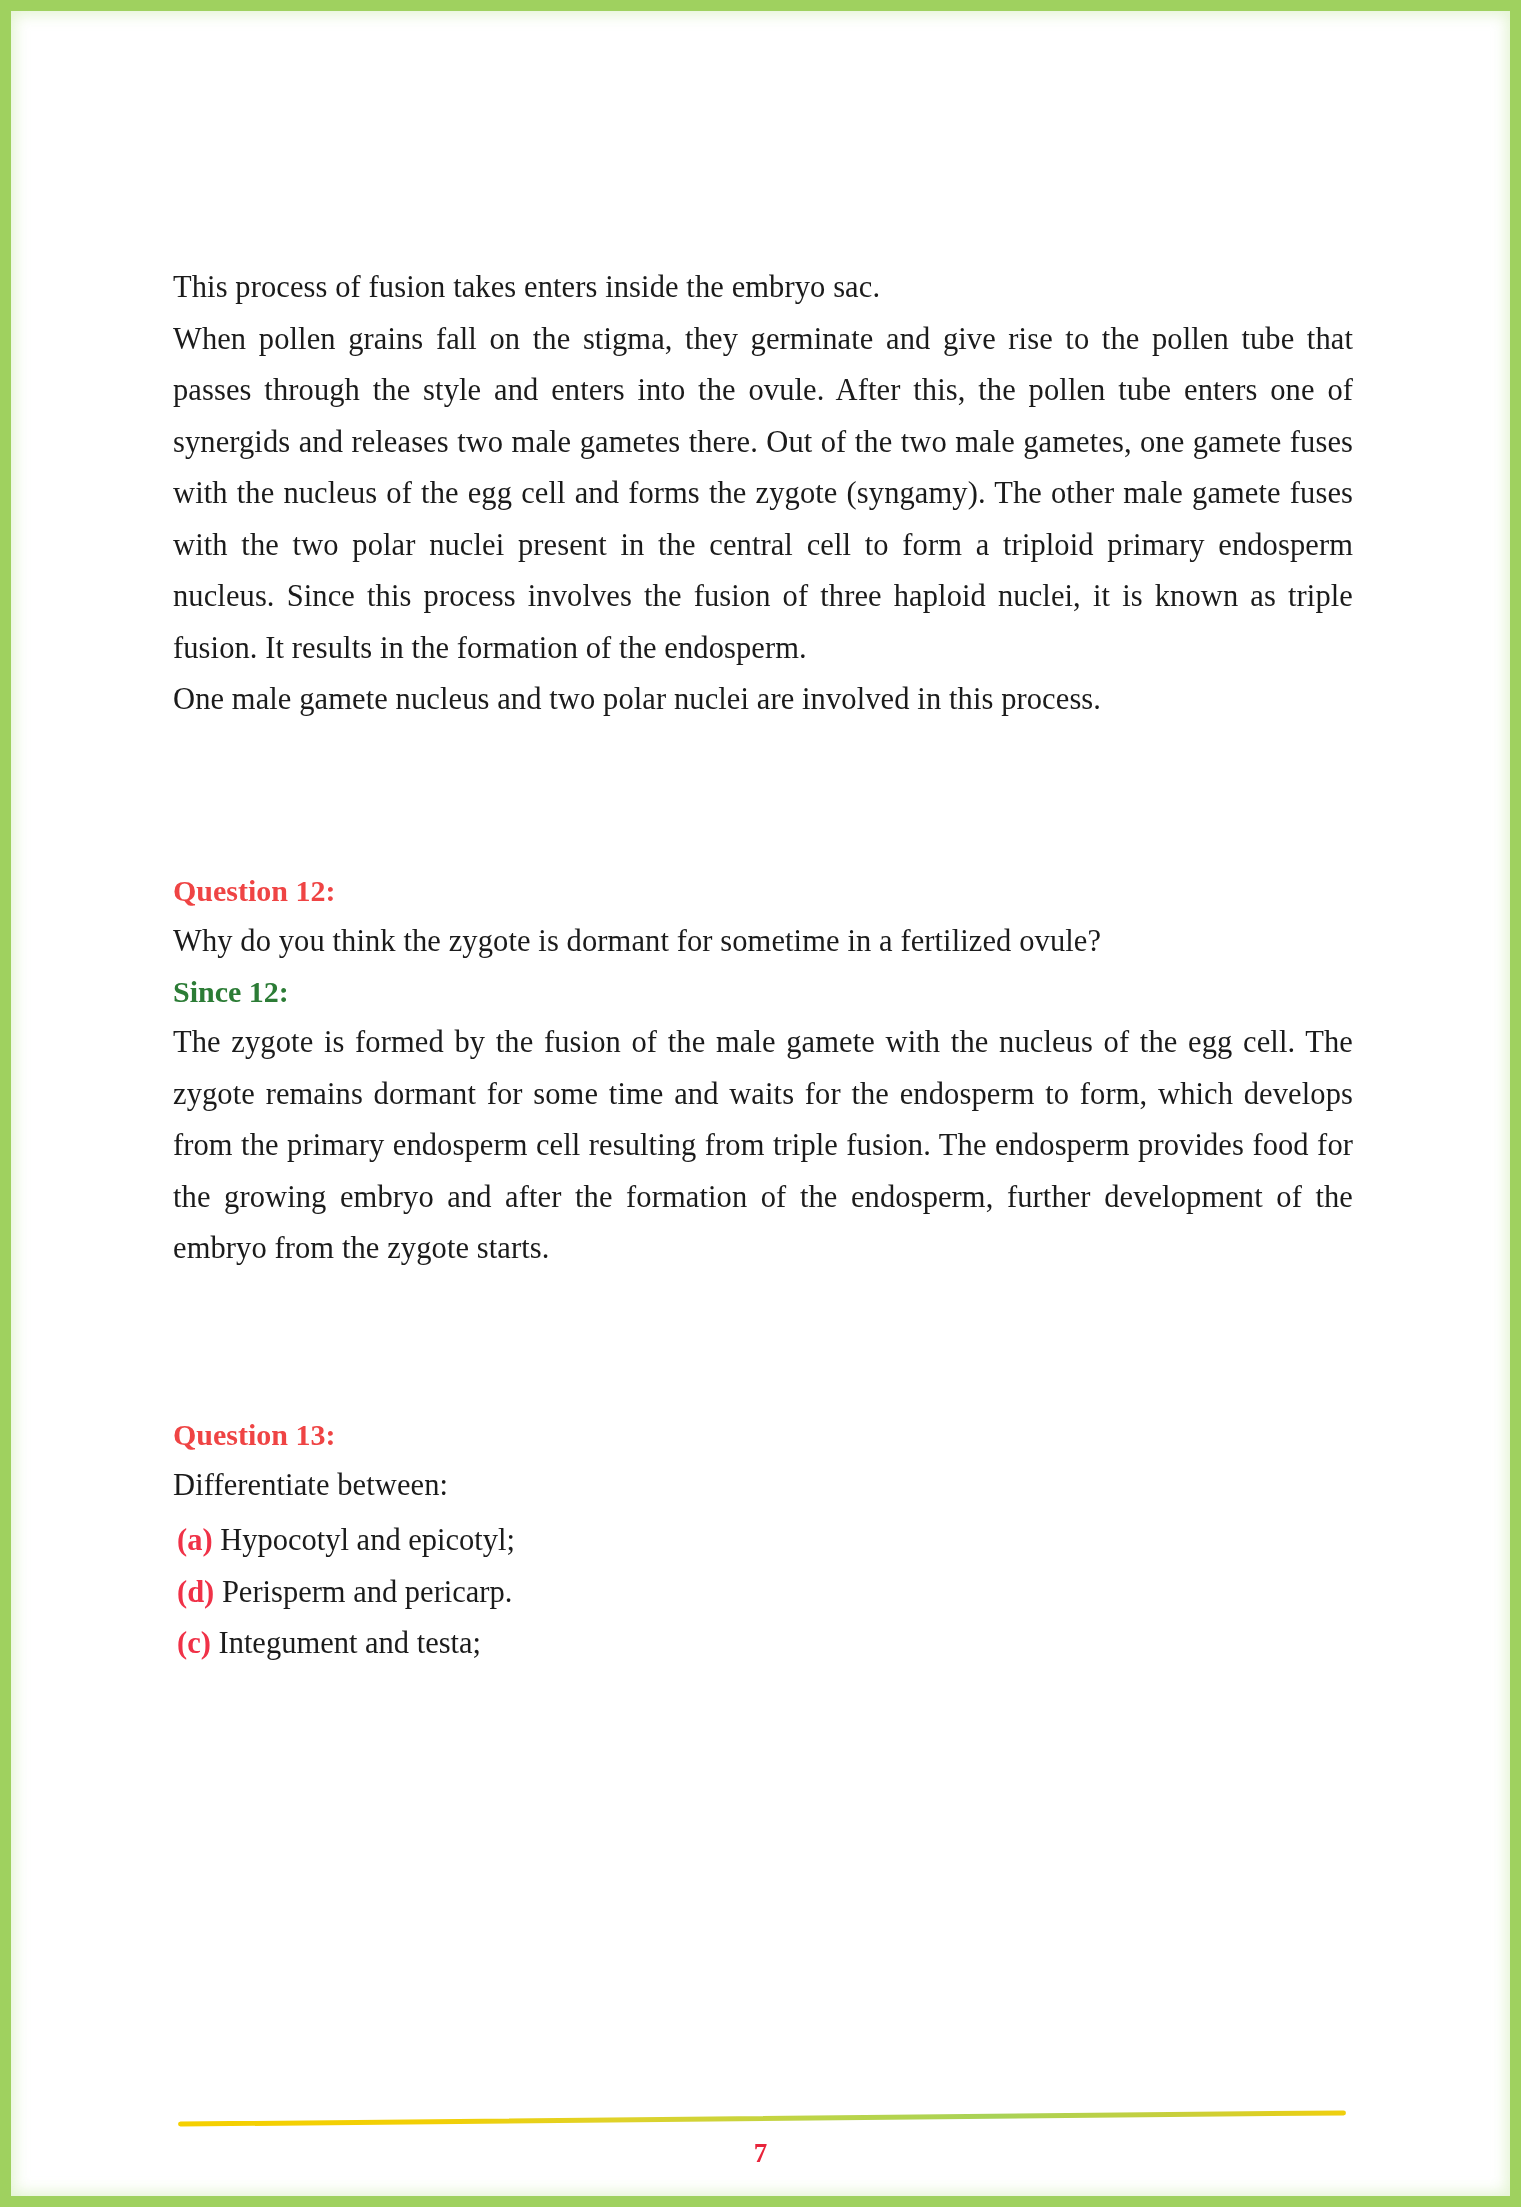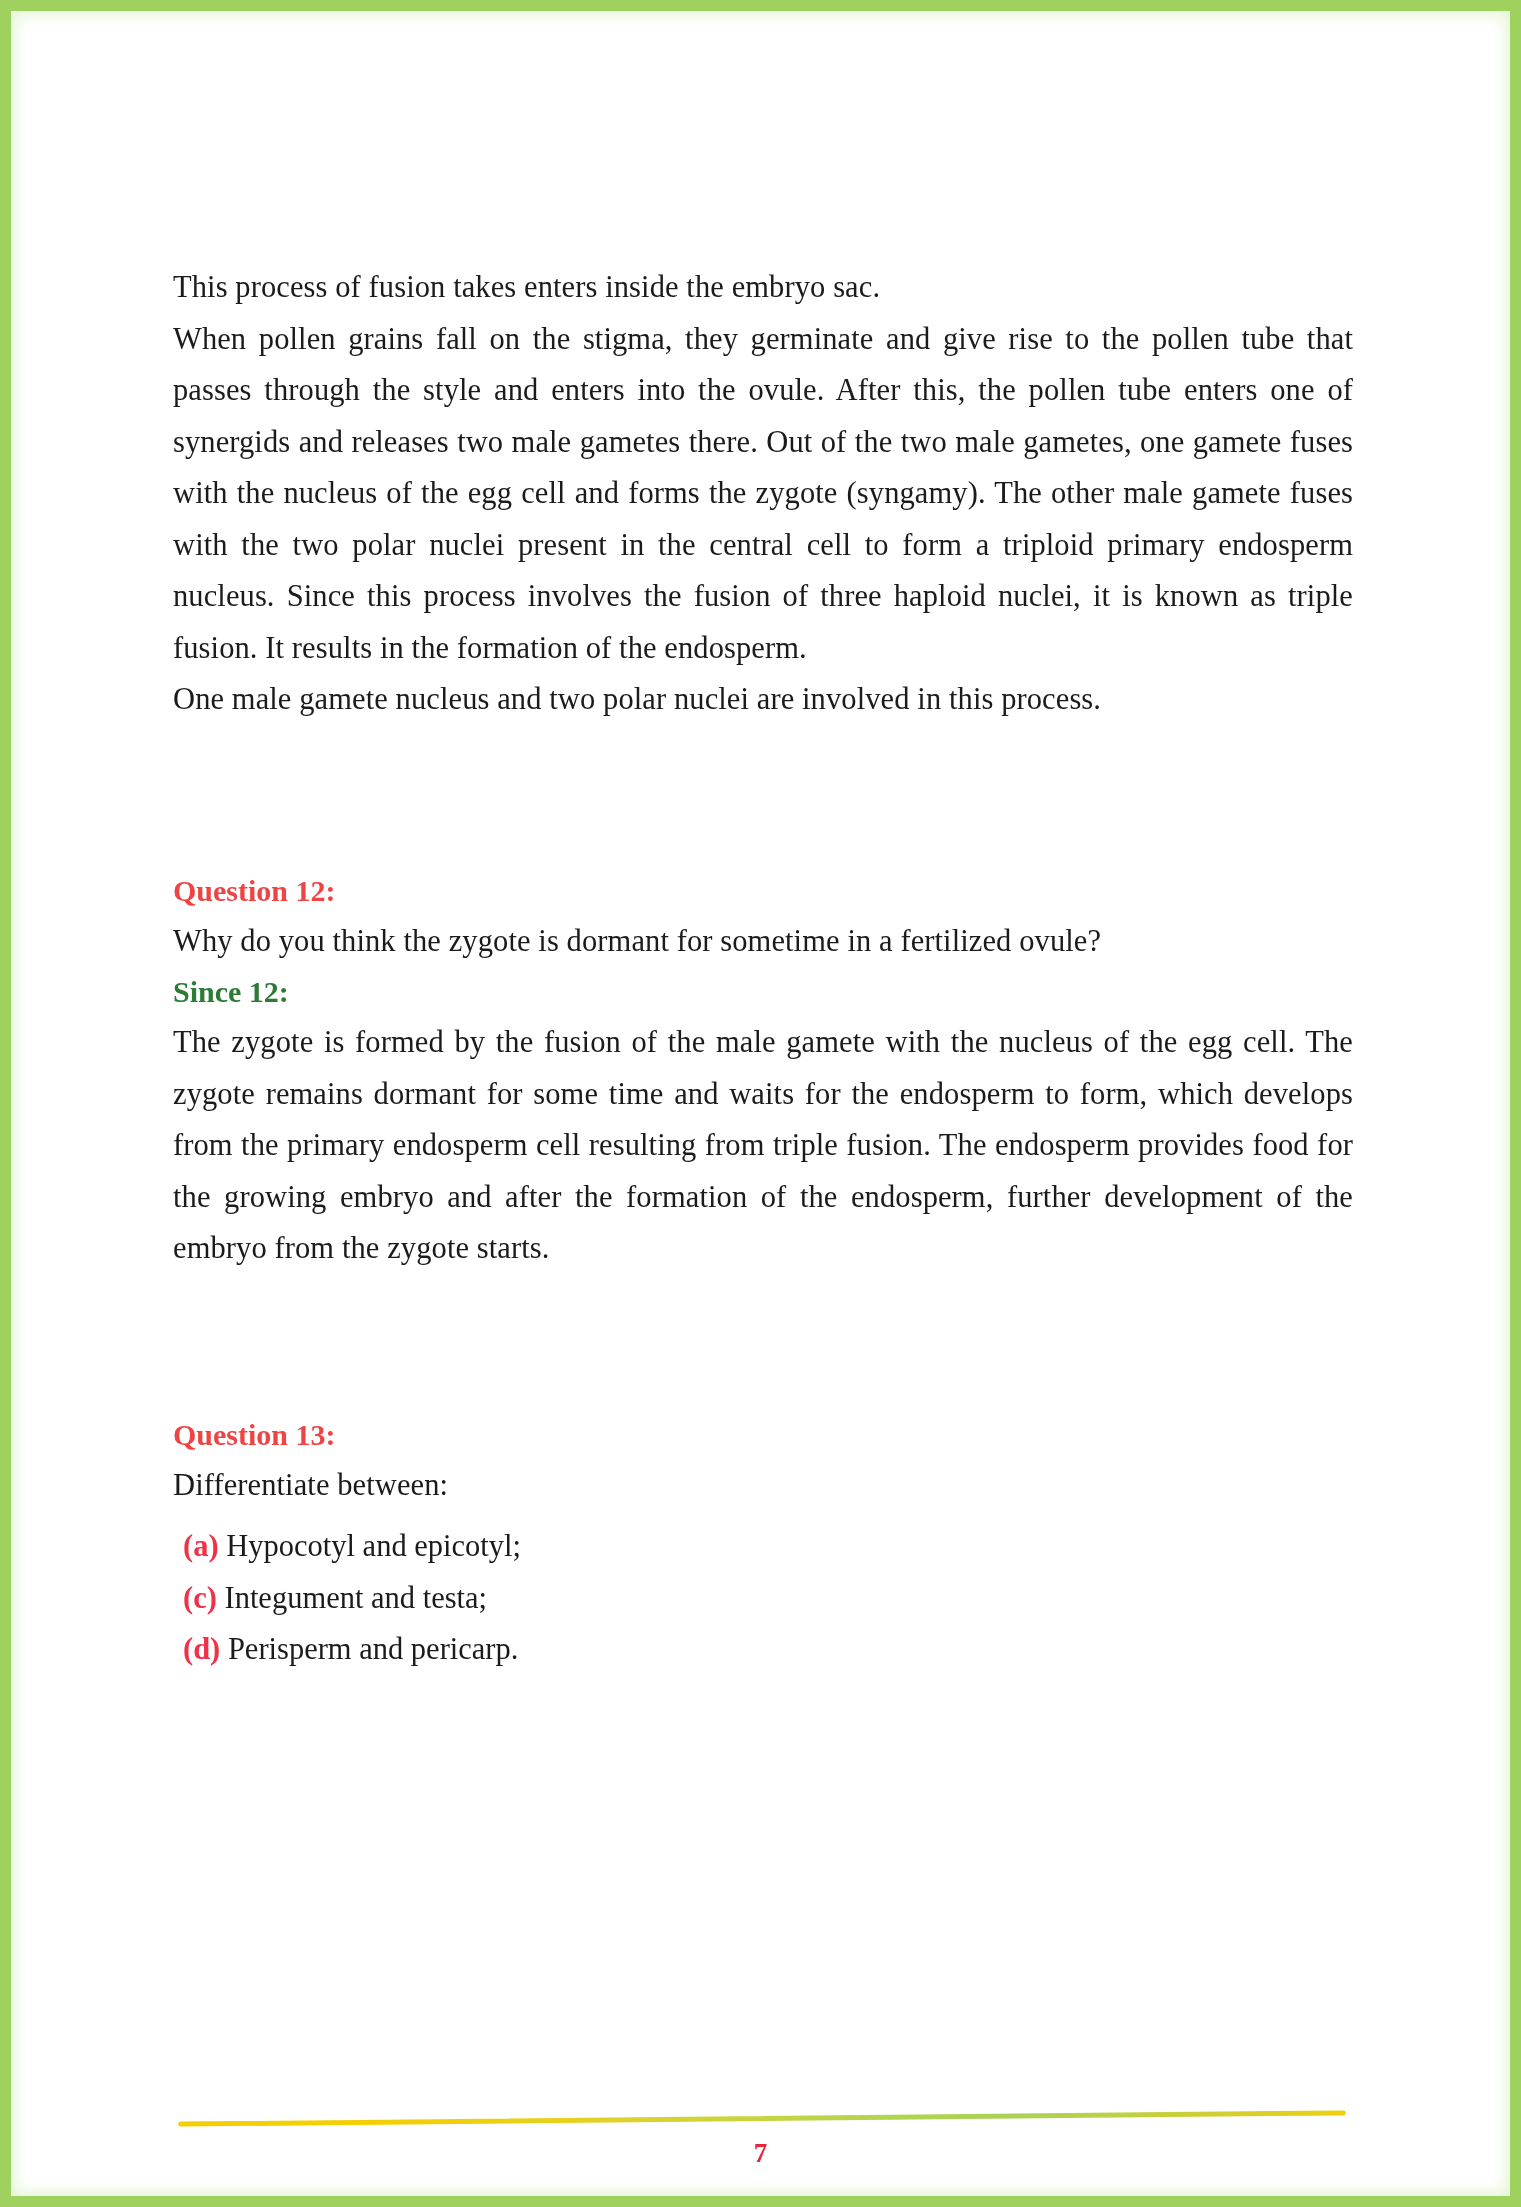--- a/index.html
+++ b/index.html
@@ -68,21 +68,21 @@
     font-weight: bold;
     color: #2c7c36;
     margin: 0;
     line-height: 50px;
   }
 
   .gap-large { height: 140px; }
   .gap-med   { height: 135px; }
 
   .list {
-    margin: 10px;
+    margin: 4px;
     padding: 0;
     list-style: none;
   }
   .list li {
     font-size: 30.5px;
     line-height: 51.5px;
     color: #1b1b1b;
     white-space: nowrap;
   }
   .marker {
@@ -147,26 +147,26 @@
 
     <p class="q-heading">Question 13:</p>
     <p class="para no-justify">Differentiate between:</p>
 
     <ul class="list">
       <li>
         <span class="marker">(a)</span>
         <span>Hypocotyl and epicotyl;</span>
       </li>
       <li>
+        <span class="marker">(d)</span>
+        <span>Perisperm and pericarp.</span>
+      </li>
+      <li>
         <span class="marker">(c)</span>
         <span>Integument and testa;</span>
-      </li>
-      <li>
-        <span class="marker">(d)</span>
-        <span>Perisperm and pericarp.</span>
       </li>
     </ul>
 
   </div>
 
   <div class="footer-rule"></div>
   <div class="page-number">7</div>
 
 </div>
 

